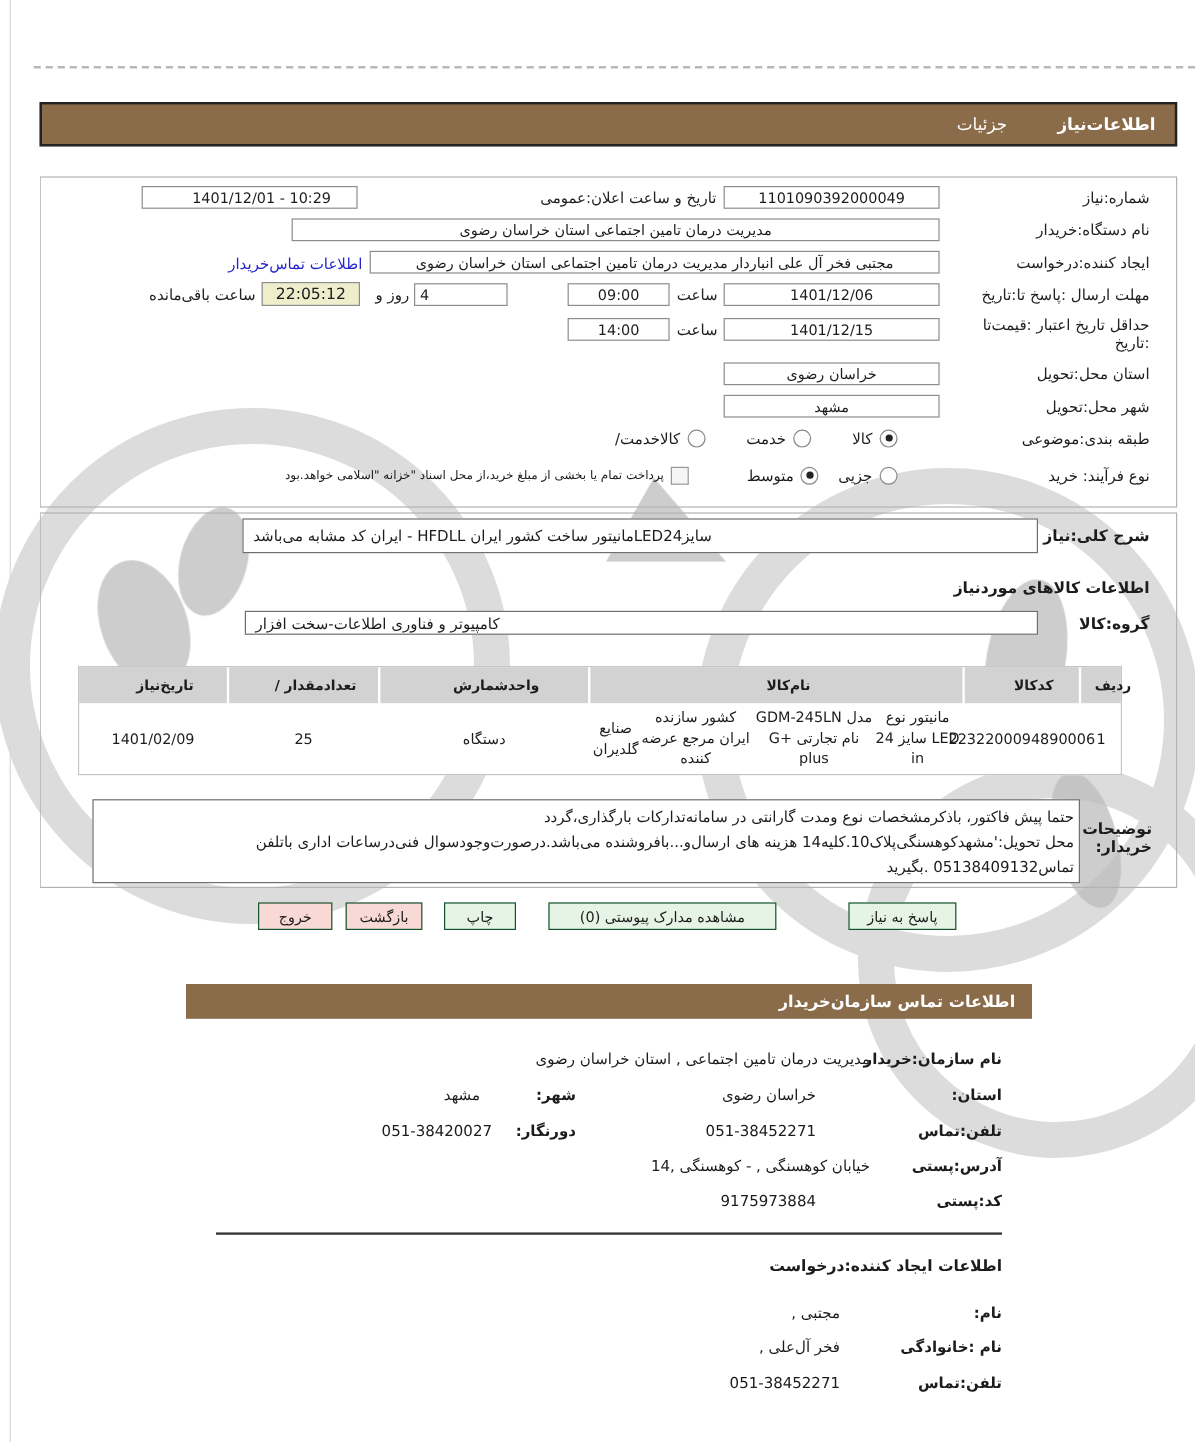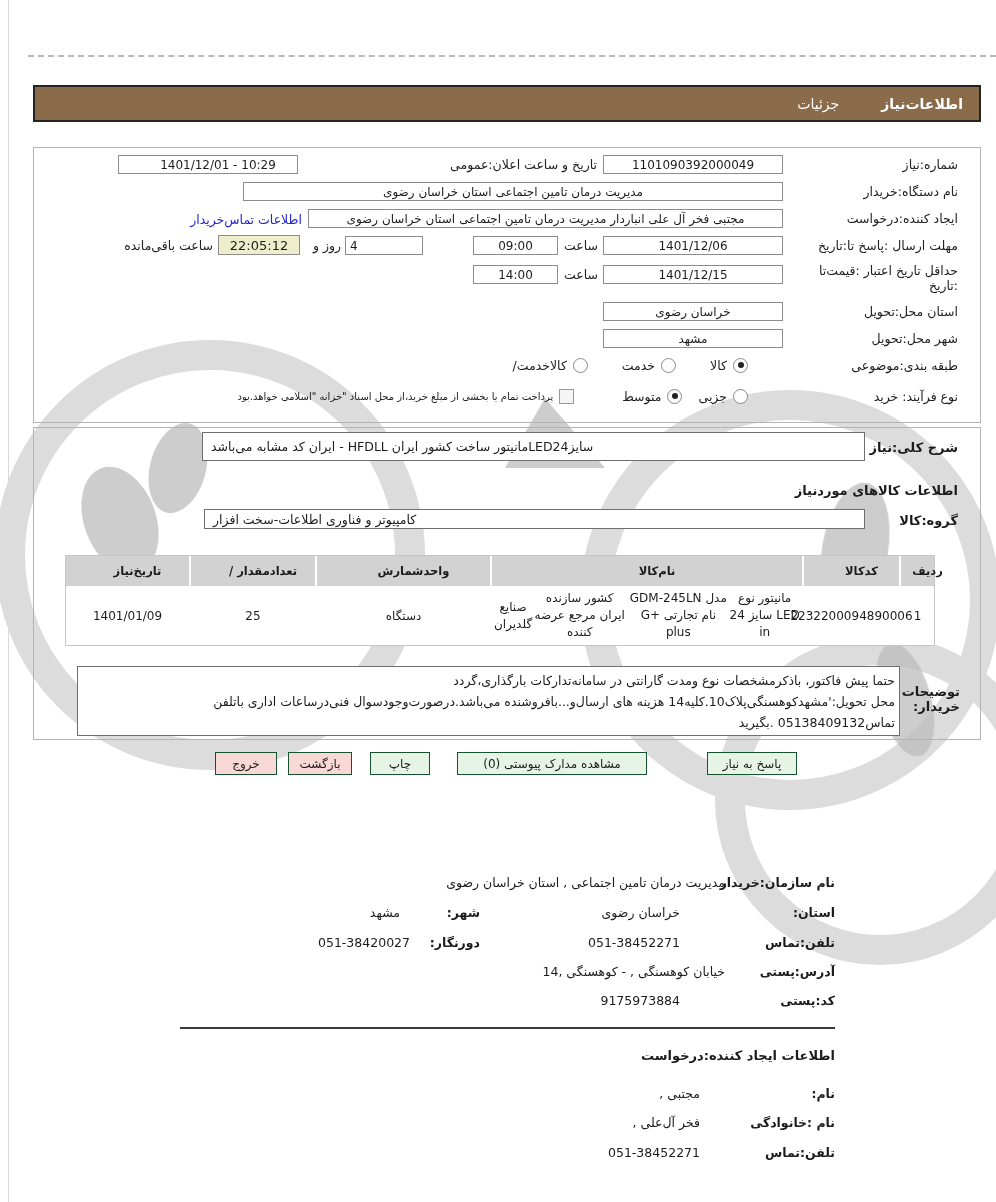--- a/index.html
+++ b/index.html
@@ -164,40 +164,43 @@
       <div class="td">1</div>
       <div class="td ltr">2232200094890006</div>
       <div class="td name-cell">
         <div>مانیتور نوع LED سایز 24 in</div>
         <div>مدل GDM-245LN نام تجارتی G+ plus</div>
         <div>کشور سازنده ایران مرجع عرضه کننده</div>
         <div>صنایع گلدیران</div>
       </div>
       <div class="td">دستگاه</div>
       <div class="td">25</div>
-      <div class="td">1401/01/09</div>
+      <div class="td">1401/02/09</div>
     </div>
   </div>
 
   <div class="heading" style="right:36px;top:684px;width:90px">
     <div>توضیحات</div>
     <div>خریدار:</div>
   </div>
   <div class="big-box rem-box">
     <div>حتما پیش فاکتور، باذکرمشخصات نوع ومدت گارانتی در سامانه‌تدارکات بارگذاری،گردد</div>
     <div>محل تحویل:'مشهدکوهسنگی‌پلاک10.کلیه14 هزینه های ارسال‌و...بافروشنده می‌باشد.درصورت‌وجودسوال فنی‌درساعات اداری باتلفن</div>
     <div>تماس05138409132 .بگیرید</div>
   </div>
 
   <div class="btn green" style="right:199px;width:90px">پاسخ به نیاز</div>
   <div class="btn green" style="right:349px;width:190px">مشاهده مدارک پیوستی (0)</div>
   <div class="btn green" style="right:566px;width:60px">چاپ</div>
   <div class="btn pink" style="right:644px;width:64px">بازگشت</div>
   <div class="btn pink" style="right:719px;width:62px">خروج</div>
 
+  <div class="bar bar2">
+    <span>اطلاعات  تماس سازمان‌خریدار</span>
+  </div>
 
   <div class="clbl" style="right:161px;top:875px;width:150px">نام سازمان:خریدار</div>
   <div class="cval" style="right:271px;top:875px;width:300px">مدیریت درمان تامین اجتماعی , استان خراسان رضوی</div>
 
   <div class="clbl" style="right:161px;top:905px;width:150px">استان:</div>
   <div class="cval" style="right:316px;top:905px;width:140px">خراسان رضوی</div>
   <div class="clbl" style="right:516px;top:905px;width:70px">شهر:</div>
   <div class="cval" style="right:596px;top:905px;width:90px">مشهد</div>
 
   <div class="clbl" style="right:161px;top:935px;width:150px">تلفن:تماس</div>

